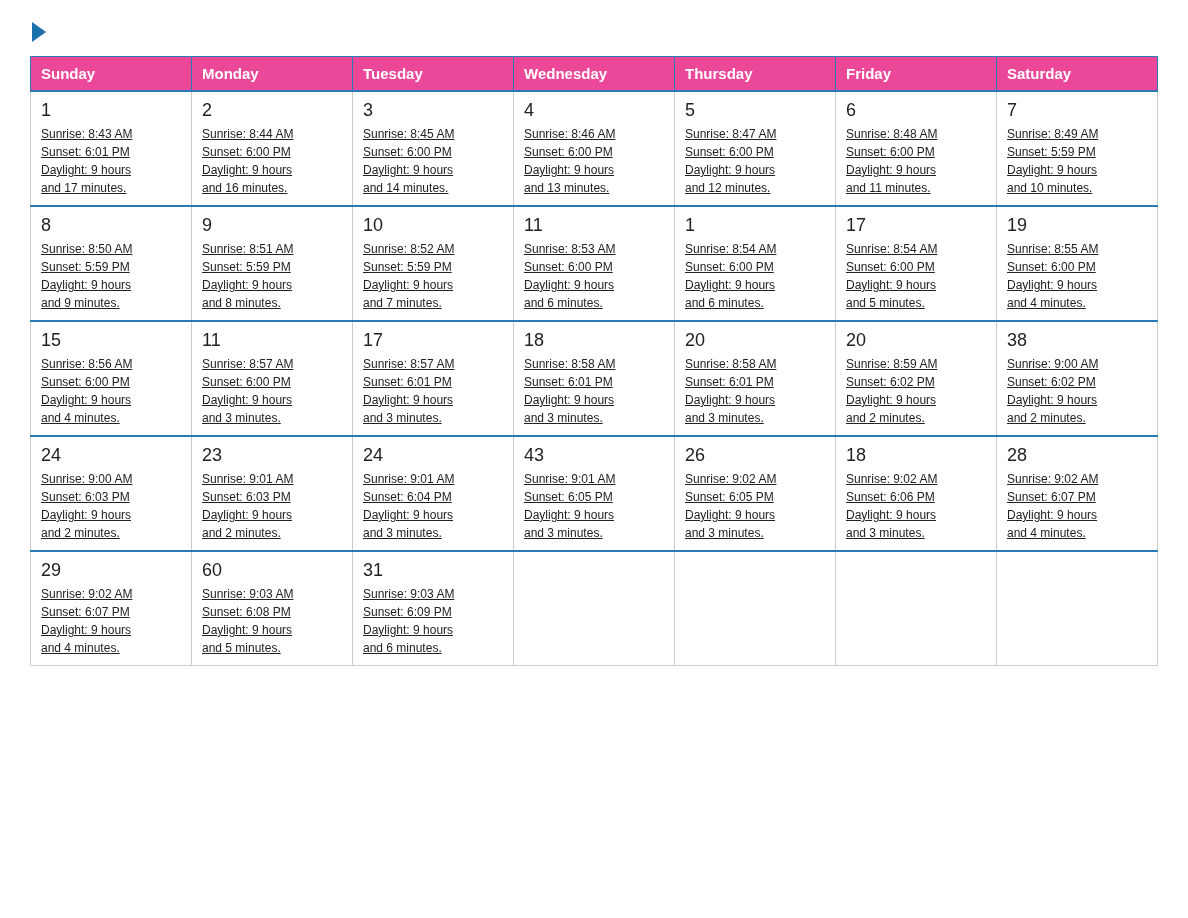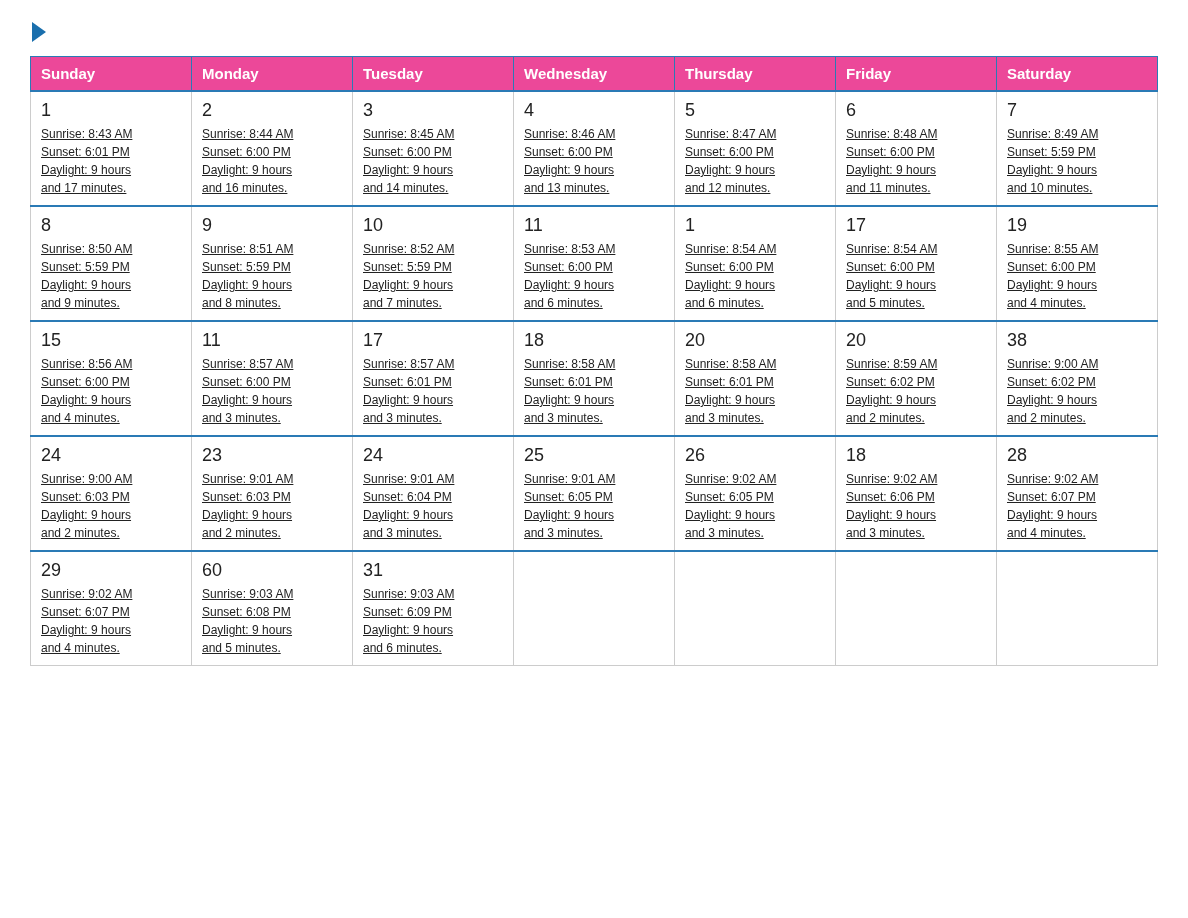--- a/index.html
+++ b/index.html
@@ -234,21 +234,21 @@
         </td>
         <td>
           <span class="day-number">23</span>
 <div class="day-info">Sunrise: 9:01 AM<br>Sunset: 6:03 PM<br>Daylight: 9 hours<br>and 2 minutes.</div>
         </td>
         <td>
           <span class="day-number">24</span>
 <div class="day-info">Sunrise: 9:01 AM<br>Sunset: 6:04 PM<br>Daylight: 9 hours<br>and 3 minutes.</div>
         </td>
         <td>
-          <span class="day-number">25</span>
+          <span class="day-number">43</span>
 <div class="day-info">Sunrise: 9:01 AM<br>Sunset: 6:05 PM<br>Daylight: 9 hours<br>and 3 minutes.</div>
         </td>
         <td>
           <span class="day-number">26</span>
 <div class="day-info">Sunrise: 9:02 AM<br>Sunset: 6:05 PM<br>Daylight: 9 hours<br>and 3 minutes.</div>
         </td>
         <td>
           <span class="day-number">18</span>
 <div class="day-info">Sunrise: 9:02 AM<br>Sunset: 6:06 PM<br>Daylight: 9 hours<br>and 3 minutes.</div>
         </td>

